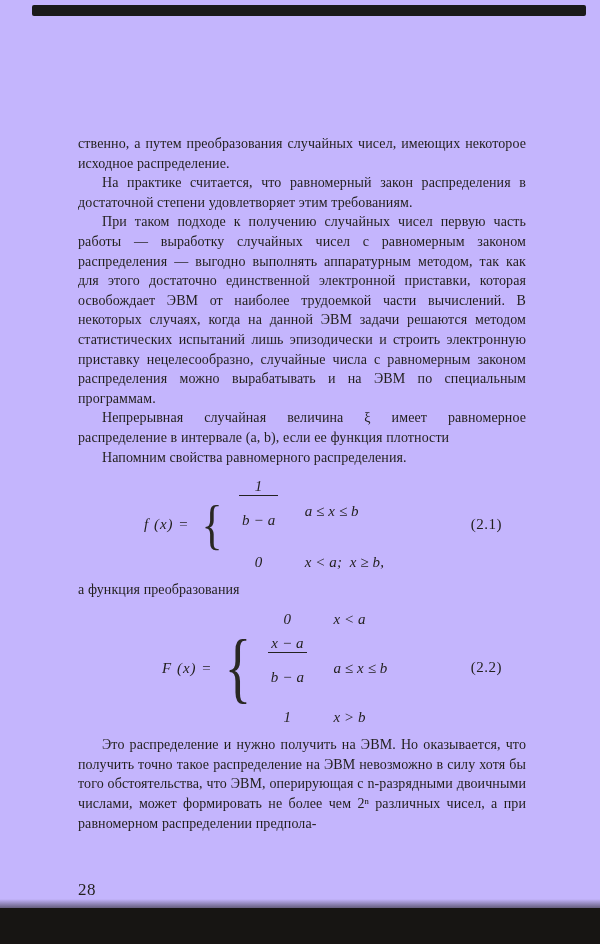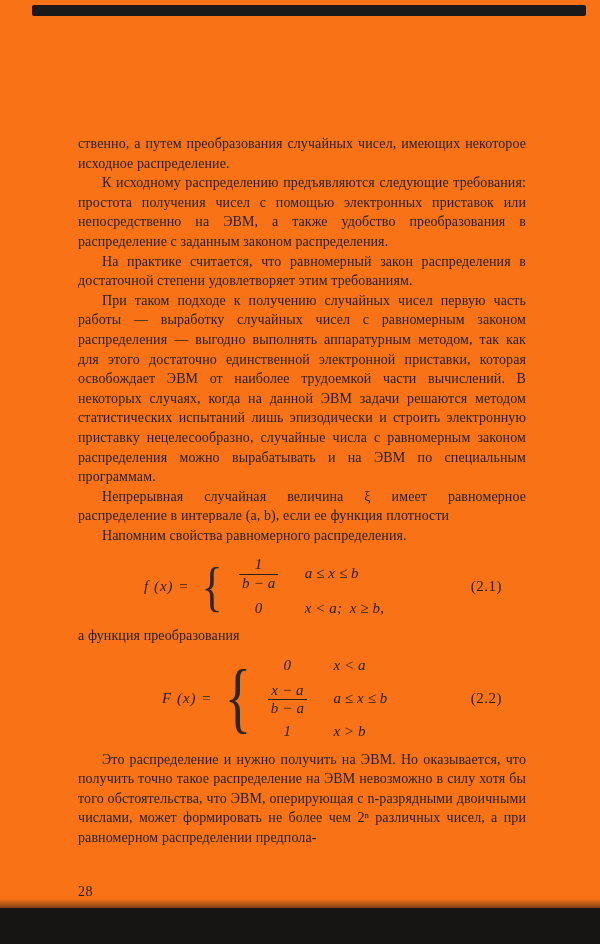--- a/index.html
+++ b/index.html
@@ -1,20 +1,20 @@
 <!DOCTYPE html>
 <html><head>
 <meta charset="utf-8">
 <style>
   html, body { margin: 0; padding: 0; }
   .page {
     position: relative;
     width: 600px;
     height: 944px;
-    background: #f97316;
+    background: #c4b5fd;
     overflow: hidden;
     font-family: "Liberation Serif", "DejaVu Serif", serif;
     color: #211f1c;
   }
   
   .top-band {
     position: absolute;
     top: 5px; left: 32px; right: 14px;
     height: 11px;
     background: #1a1a1a;
@@ -79,51 +79,50 @@
   }
   .case-val { text-align: center; }
   .case-cond { padding-left: 16px; white-space: pre; }
   .frac {
     display: inline-flex;
     flex-direction: column;
     align-items: center;
     line-height: 1.15;
     margin: 0 auto;
   }
-  .frac .den { border-top: 1px solid #242220; padding: 0 3px; }
+  .frac .den { border-top: 1px solid #242220; padding: 16px 3px; }
   .frac .num { padding: 0 3px; }
   .f-num {
     position: absolute;
     right: 24px;
     top: 50%;
     transform: translateY(-50%);
     font-style: normal;
     letter-spacing: 0.5px;
   }
 
   .page-num {
     position: absolute;
     left: 78px;
     bottom: 44px;
-    font-size: 14px;
+    font-size: 17px;
     letter-spacing: 0.5px;
   }
 </style>
 </head>
 <body>
 
 <div class="page">
 
   <div class="top-band"></div>
 
   <div class="text-col">
 
     <p>ственно, а путем преобразования случайных чисел, имеющих некоторое исходное распределение.</p>
 
-    <p class="indent">К исходному распределению предъявляются следующие требования: простота получения чисел с помощью электронных приставок или непосредственно на ЭВМ, а также удобство преобразования в распределение с заданным законом распределения.</p>
 
     <p class="indent">На практике считается, что равномерный закон распределения в достаточной степени удовлетворяет этим требованиям.</p>
 
     <p class="indent">При таком подходе к получению случайных чисел первую часть работы — выработку случайных чисел с равномерным законом распределения — выгодно выполнять аппаратурным методом, так как для этого достаточно единственной электронной приставки, которая освобождает ЭВМ от наиболее трудоемкой части вычислений. В некоторых случаях, когда на данной ЭВМ задачи решаются методом статистических испытаний лишь эпизодически и строить электронную приставку нецелесообразно, случайные числа с равномерным законом распределения можно вырабатывать и на ЭВМ по специальным программам.</p>
 
     <p class="indent">Непрерывная случайная величина ξ имеет равномерное распределение в интервале (a, b), если ее функция плотности</p>
 
     <p class="indent">Напомним свойства равномерного распределения.</p>
 
     <div class="formula f1">

